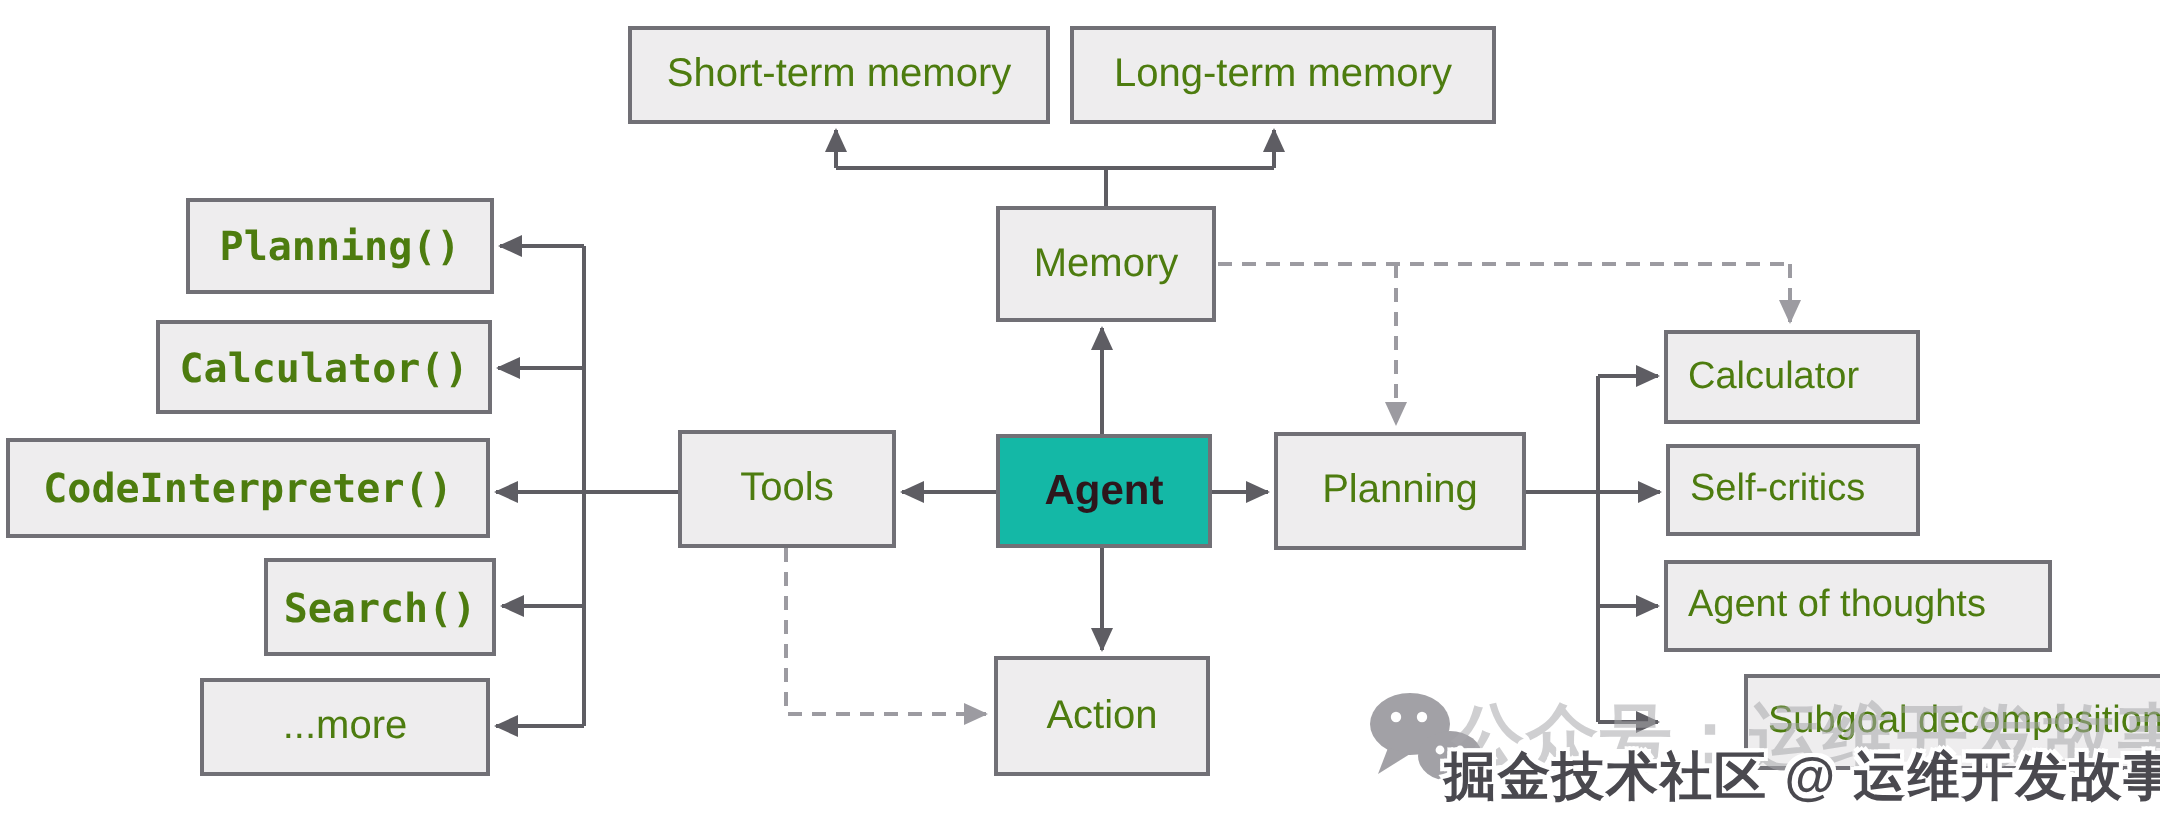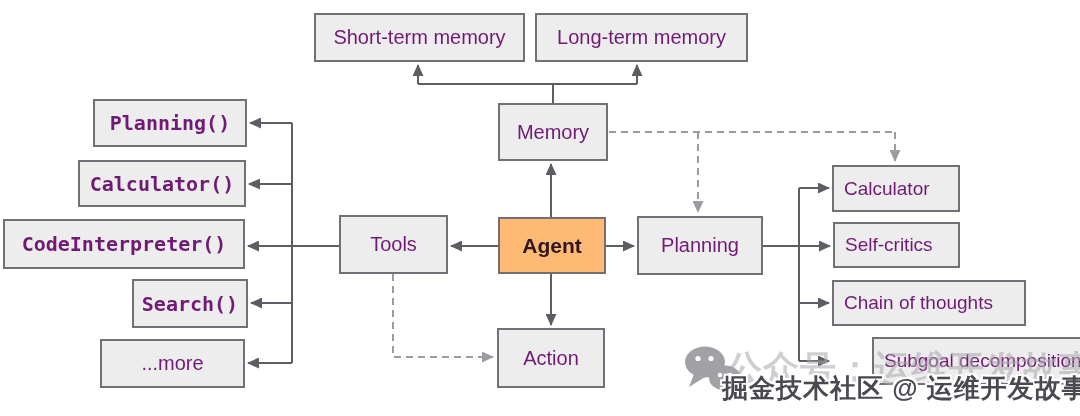--- a/index.html
+++ b/index.html
@@ -4,34 +4,34 @@
 <style>
   html,body{margin:0;padding:0;}
   body{
     width:1080px;height:416px;position:relative;background:#ffffff;
     font-family:"Liberation Sans", sans-serif;overflow:hidden;
   }
   .box{
     position:absolute;box-sizing:border-box;
     background:#eeedee;border:2px solid #717076;
     display:flex;align-items:center;justify-content:center;
-    font-size:20px;color:#701a75;white-space:nowrap;
+    font-size:20px;color:#4d7c0f;white-space:nowrap;
   }
   .mono{
     font-family:"DejaVu Sans Mono", monospace;
     font-weight:bold;font-size:20px;
   }
   .rightcol{justify-content:flex-start;padding-left:10px;font-size:19px;}
   
   #n-short{left:314px;top:13px;width:211px;height:49px;}
   #n-long{left:535px;top:13px;width:213px;height:49px;text-align:right;}
   #n-memory{left:498px;top:103px;width:110px;height:58px;}
   #n-agent{
     left:498px;top:217px;width:108px;height:57px;
-    background:#fdba74;font-weight:bold;color:#2d161c;font-size:21px;
+    background:#14b8a6;font-weight:bold;color:#2d161c;font-size:21px;
   }
   #n-tools{left:339px;top:215px;width:109px;height:59px;}
   #n-planning{left:637px;top:216px;width:126px;height:59px;}
   #n-action{left:497px;top:328px;width:108px;height:60px;}
   #n-calendar{left:93px;top:99px;width:154px;height:48px;}
   #n-calculator{left:78px;top:160px;width:168px;height:47px;}
   #n-codeinterpreter{left:3px;top:219px;width:242px;height:50px;}
   #n-search{left:132px;top:279px;width:116px;height:49px;}
   #n-more{left:100px;top:339px;width:145px;height:49px;}
   #n-reflection{left:832px;top:165px;width:128px;height:47px;}
@@ -65,21 +65,21 @@
 <div class="box node" id="n-tools">Tools</div>
 <div class="box node" id="n-planning">Planning</div>
 <div class="box node" id="n-action">Action</div>
 <div class="box node mono" id="n-calendar">Planning()</div>
 <div class="box node mono" id="n-calculator">Calculator()</div>
 <div class="box node mono" id="n-codeinterpreter">CodeInterpreter()</div>
 <div class="box node mono" id="n-search">Search()</div>
 <div class="box node" id="n-more">...more</div>
 <div class="box node rightcol" id="n-reflection">Calculator</div>
 <div class="box node rightcol" id="n-selfcritics">Self-critics</div>
-<div class="box node rightcol" id="n-chain">Chain of thoughts</div>
+<div class="box node rightcol" id="n-chain">Agent of thoughts</div>
 <div class="box node rightcol" id="n-subgoal">Subgoal decomposition</div>
 
 <svg id="connector-svg" width="1080" height="416" viewBox="0 0 1080 416">
   <defs>
     <marker id="ah" markerWidth="12" markerHeight="11" refX="11" refY="5.5" orient="auto" markerUnits="userSpaceOnUse">
       <path d="M0,0 L12,5.5 L0,11 Z" fill="#5e5d63"></path>
     </marker>
     <marker id="ahd" markerWidth="12" markerHeight="11" refX="11" refY="5.5" orient="auto" markerUnits="userSpaceOnUse">
       <path d="M0,0 L12,5.5 L0,11 Z" fill="#9c9ba1"></path>
     </marker>

